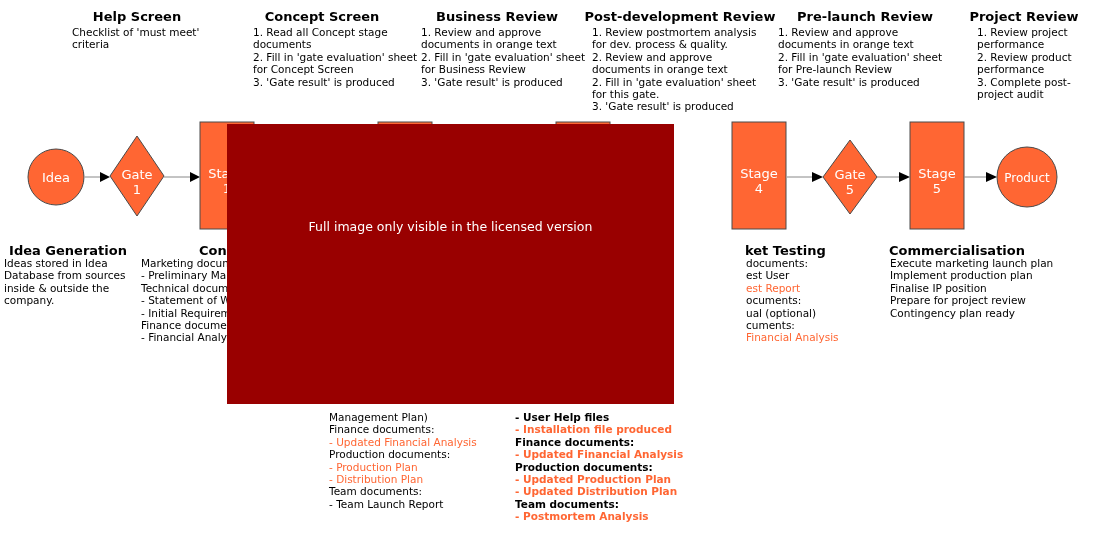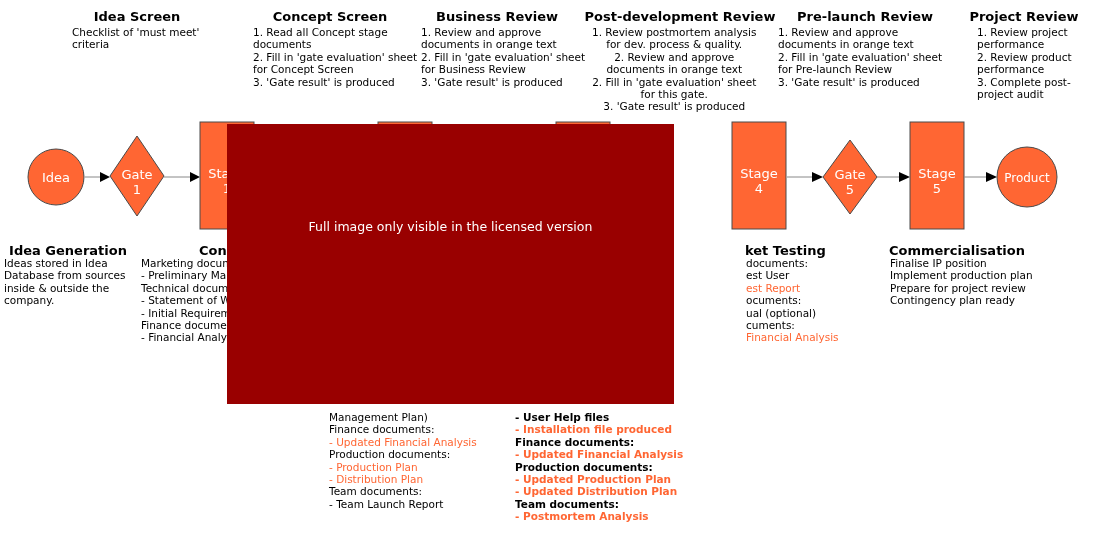--- a/index.html
+++ b/index.html
@@ -28,46 +28,46 @@
   .watermark { position:absolute; left:227px; top:124px; width:447px; height:280px;
                background:#990000; z-index:5; }
   .watermark-text { position:absolute; top:95px; left:0; width:100%; text-align:center;
                     color:#ffffff; font-size:12.5px; white-space:nowrap; }
 </style>
 </head>
 <body>
 
 <div class="canvas">
 
-  <div class="col-title" style="left:137px;">Idea Screen</div>
+  <div class="col-title" style="left:137px;">Help Screen</div>
   <div class="body-block" style="left:72px;">
       <div class="line">Checklist of 'must meet'</div>
       <div class="line">criteria</div>
     </div>
 
-  <div class="col-title" style="left:322px;margin-left:8px;">Concept Screen</div>
+  <div class="col-title" style="left:322px;">Concept Screen</div>
   <div class="body-block" style="left:253px;">
       <div class="line">1. Read all Concept stage</div>
       <div class="line">documents</div>
       <div class="line">2. Fill in 'gate evaluation' sheet</div>
       <div class="line">for Concept Screen</div>
       <div class="line">3. 'Gate result' is produced</div>
     </div>
 
   <div class="col-title" style="left:497px;">Business Review</div>
   <div class="body-block" style="left:421px;">
       <div class="line">1. Review and approve</div>
       <div class="line">documents in orange text</div>
       <div class="line">2. Fill in 'gate evaluation' sheet</div>
       <div class="line">for Business Review</div>
       <div class="line">3. 'Gate result' is produced</div>
     </div>
 
   <div class="col-title" style="left:680px;">Post-development Review</div>
-  <div class="body-block" style="left:592px;text-align:center;">
+  <div class="body-block" style="left:592px;">
       <div class="line">1. Review postmortem analysis</div>
       <div class="line">for dev. process &amp; quality.</div>
       <div class="line">2. Review and approve</div>
       <div class="line">documents in orange text</div>
       <div class="line">2. Fill in 'gate evaluation' sheet</div>
       <div class="line">for this gate.</div>
       <div class="line">3. 'Gate result' is produced</div>
     </div>
 
   <div class="col-title" style="left:865px;">Pre-launch Review</div>
@@ -136,22 +136,23 @@
       <div class="line">est User</div>
       <div class="line orange">est Report</div>
       <div class="line">ocuments:</div>
       <div class="line">ual (optional)</div>
       <div class="line">cuments:</div>
       <div class="line orange">Financial Analysis</div>
     </div>
 
   <div class="sec-title centered" style="left:957px;">Commercialisation</div>
   <div class="sec-body" style="left:890px;">
+      <div class="line">Execute marketing launch plan</div>
+      <div class="line">Implement production plan</div>
       <div class="line">Finalise IP position</div>
-      <div class="line">Implement production plan</div>
       <div class="line">Prepare for project review</div>
       <div class="line">Contingency plan ready</div>
     </div>
 
   <div class="launch-col" style="left:329px;">
       <div class="line">Management Plan)</div>
       <div class="line">Finance documents:</div>
       <div class="line orange">- Updated Financial Analysis</div>
       <div class="line">Production documents:</div>
       <div class="line orange">- Production Plan</div>

